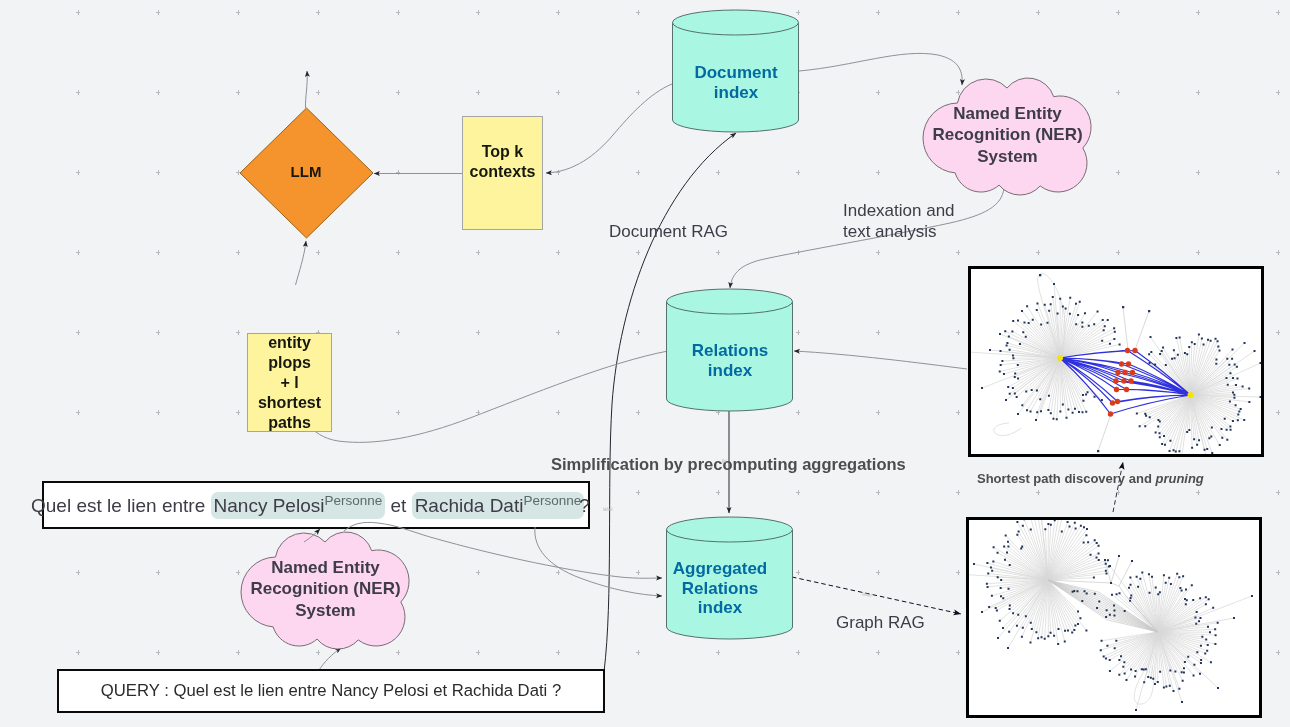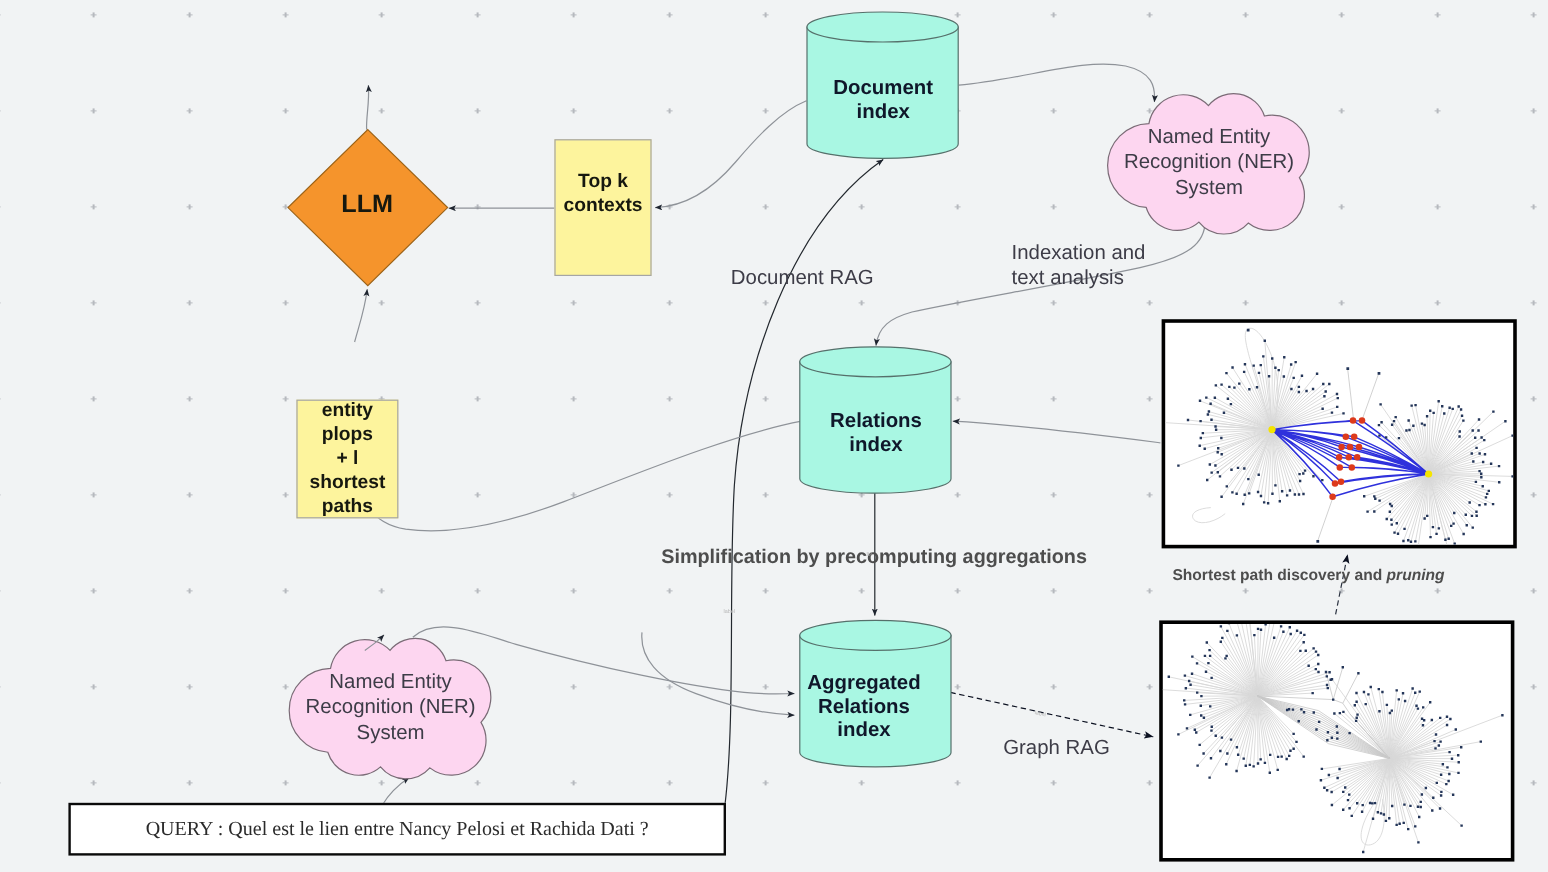--- a/index.html
+++ b/index.html
@@ -5,22 +5,22 @@
 html,body{margin:0;padding:0;}
 body{width:1290px;height:727px;overflow:hidden;background:#f1f3f4;
   font-family:"Liberation Sans",sans-serif;}
 #stage{position:relative;width:1290px;height:727px;overflow:hidden;}
 svg.layer{position:absolute;left:0;top:0;width:1290px;height:727px;}
 .box{position:absolute;box-sizing:border-box;display:flex;align-items:center;justify-content:center;text-align:center;}
 .answerbox{background:#ffffff;border:1px solid #b0b0b0;}
 .querybox{background:#ffffff;border:2px solid #0a0a0a;}
 .yellowbox{background:#fdf49d;border:1px solid #a5a5a5;font-weight:bold;color:#16180f;}
 .nodetext{position:absolute;display:flex;align-items:center;justify-content:center;text-align:center;white-space:pre-line;pointer-events:none;}
-.cyltext{font-weight:bold;color:#0f172a;line-height:1.16;}
-.cloudtext{color:#3d3c47;line-height:1.27;}
+.cyltext{font-weight:bold;color:#0369a1;line-height:1.16;}
+.cloudtext{color:#3d3c47;line-height:1.27;font-weight:bold;}
 .edgelabel{position:absolute;color:#3d3c47;white-space:pre-line;line-height:1.22;text-align:center;}
 .bold{font-weight:bold;color:#4d4d4d;}
 .ital{font-style:italic;}
 .ent{background:#d6e6e4;border-radius:7px;padding:3px 3px;color:#3d3c47;}
 .gpanel{position:absolute;background:#fff;border:3px solid #000;box-sizing:border-box;overflow:hidden;}
 .gpanel svg{position:absolute;}
 .ent .sup{font-size:13.5px;vertical-align:7px;color:#5b6a6b;}
 </style>
 </head>
 <body>
@@ -75,21 +75,21 @@
   <g>
     <path d="M 666.5 529.5 L 666.5 627 A 63 12 0 0 0 792.5 627 L 792.5 529.5 Z" fill="#a9f7e3" stroke="#56706b" stroke-width="1"></path>
     <ellipse cx="729.5" cy="529.5" rx="63" ry="12.5" fill="#a9f7e3" stroke="#56706b" stroke-width="1"></ellipse>
   </g>
 
   <path transform="translate(922,79)" d="M 1.00 59.00 A 35.00 35.00 0 0 0 33.17 93.89 A 27.00 27.00 0 0 0 77.07 106.07 A 27.00 27.00 0 0 0 118.21 106.91 A 29.00 29.00 0 0 0 160.82 69.00 A 31.00 31.00 0 0 0 131.69 17.65 A 27.00 27.00 0 0 0 85.02 9.01 A 29.00 29.00 0 0 0 35.44 24.00 A 35.00 35.00 0 0 0 1.00 59.00 Z" fill="#fdd6f0" stroke="#7a6b76" stroke-width="1"></path>
   <path transform="translate(240,533)" d="M 1.00 59.00 A 35.00 35.00 0 0 0 33.17 93.89 A 27.00 27.00 0 0 0 77.07 106.07 A 27.00 27.00 0 0 0 118.21 106.91 A 29.00 29.00 0 0 0 160.82 69.00 A 31.00 31.00 0 0 0 131.69 17.65 A 27.00 27.00 0 0 0 85.02 9.01 A 29.00 29.00 0 0 0 35.44 24.00 A 35.00 35.00 0 0 0 1.00 59.00 Z" fill="#fdd6f0" stroke="#7a6b76" stroke-width="1"></path>
 </svg>
 
 
-<div class="nodetext" style="left:239px;top:158px;width:134px;height:26px;font-size:21px;font-weight:bold;color:#16180f;">
+<div class="nodetext" style="left:239px;top:158px;width:134px;height:26px;font-size:15px;font-weight:bold;color:#16180f;">
   <span>LLM</span></div>
 
 <div class="box yellowbox" style="left:462px;top:116px;width:81px;height:114px;font-size:16px;padding-bottom:22px;">
   <span class="nodetext" style="position:static;white-space:pre-line;line-height:1.25;">Top k
 contexts</span>
     </div>
 
 <div class="box yellowbox" style="left:247px;top:285px;width:85px;height:99px;font-size:16px;margin-top:48px;">
   <span class="nodetext" style="position:static;white-space:pre-line;line-height:1.25;">entity plops
 + l shortest
@@ -109,22 +109,27 @@
 
 <div class="nodetext cloudtext" style="left:925px;top:100px;width:165px;height:70px;font-size:17px;">
   <span>Named Entity
 Recognition (NER)
 System</span></div>
 <div class="nodetext cloudtext" style="left:243px;top:554px;width:165px;height:70px;font-size:17px;">
   <span>Named Entity
 Recognition (NER)
 System</span></div>
 
+<div class="box querybox" style="left:42px;top:481px;width:548px;height:48px;font-size:19px;color:#3d3c47;justify-content:flex-start;padding-left:0;overflow:visible;">
+  <span style="white-space:nowrap;margin-left:-13px;">
+    <span>Quel est le lien entre </span><span class="ent"><span>Nancy Pelosi</span><span class="sup">Personne</span></span><span> et </span><span class="ent"><span>Rachida Dati</span><span class="sup">Personne</span></span><span style="margin-left:-5px;">?</span>
+  </span>
+    </div>
 
-<div class="box querybox" style="left:57px;top:669px;width:548px;height:44px;font-size:16.7px;color:#2b2b2b;font-family:Liberation Serif, serif;">
+<div class="box querybox" style="left:57px;top:669px;width:548px;height:44px;font-size:16.7px;color:#2b2b2b;">
   <span>QUERY : Quel est le lien entre Nancy Pelosi et Rachida Dati ?</span>
     </div>
 
 <div class="edgelabel" style="left:609px;top:222px;font-size:17px;"><span>Document RAG</span></div>
 <div class="edgelabel bold" style="left:551px;top:454px;font-size:16.5px;"><span>Simplification by precomputing aggregations</span></div>
 <div class="edgelabel" style="left:843px;top:201px;font-size:17px;text-align:left;"><span>Indexation and
 text analysis</span></div>
 <div class="edgelabel bold" style="left:977px;top:471px;font-size:13px;"><span>Shortest path discovery and </span><span class="ital">pruning</span></div>
 <div class="edgelabel" style="left:836px;top:613px;font-size:17px;"><span>Graph RAG</span></div>
 

